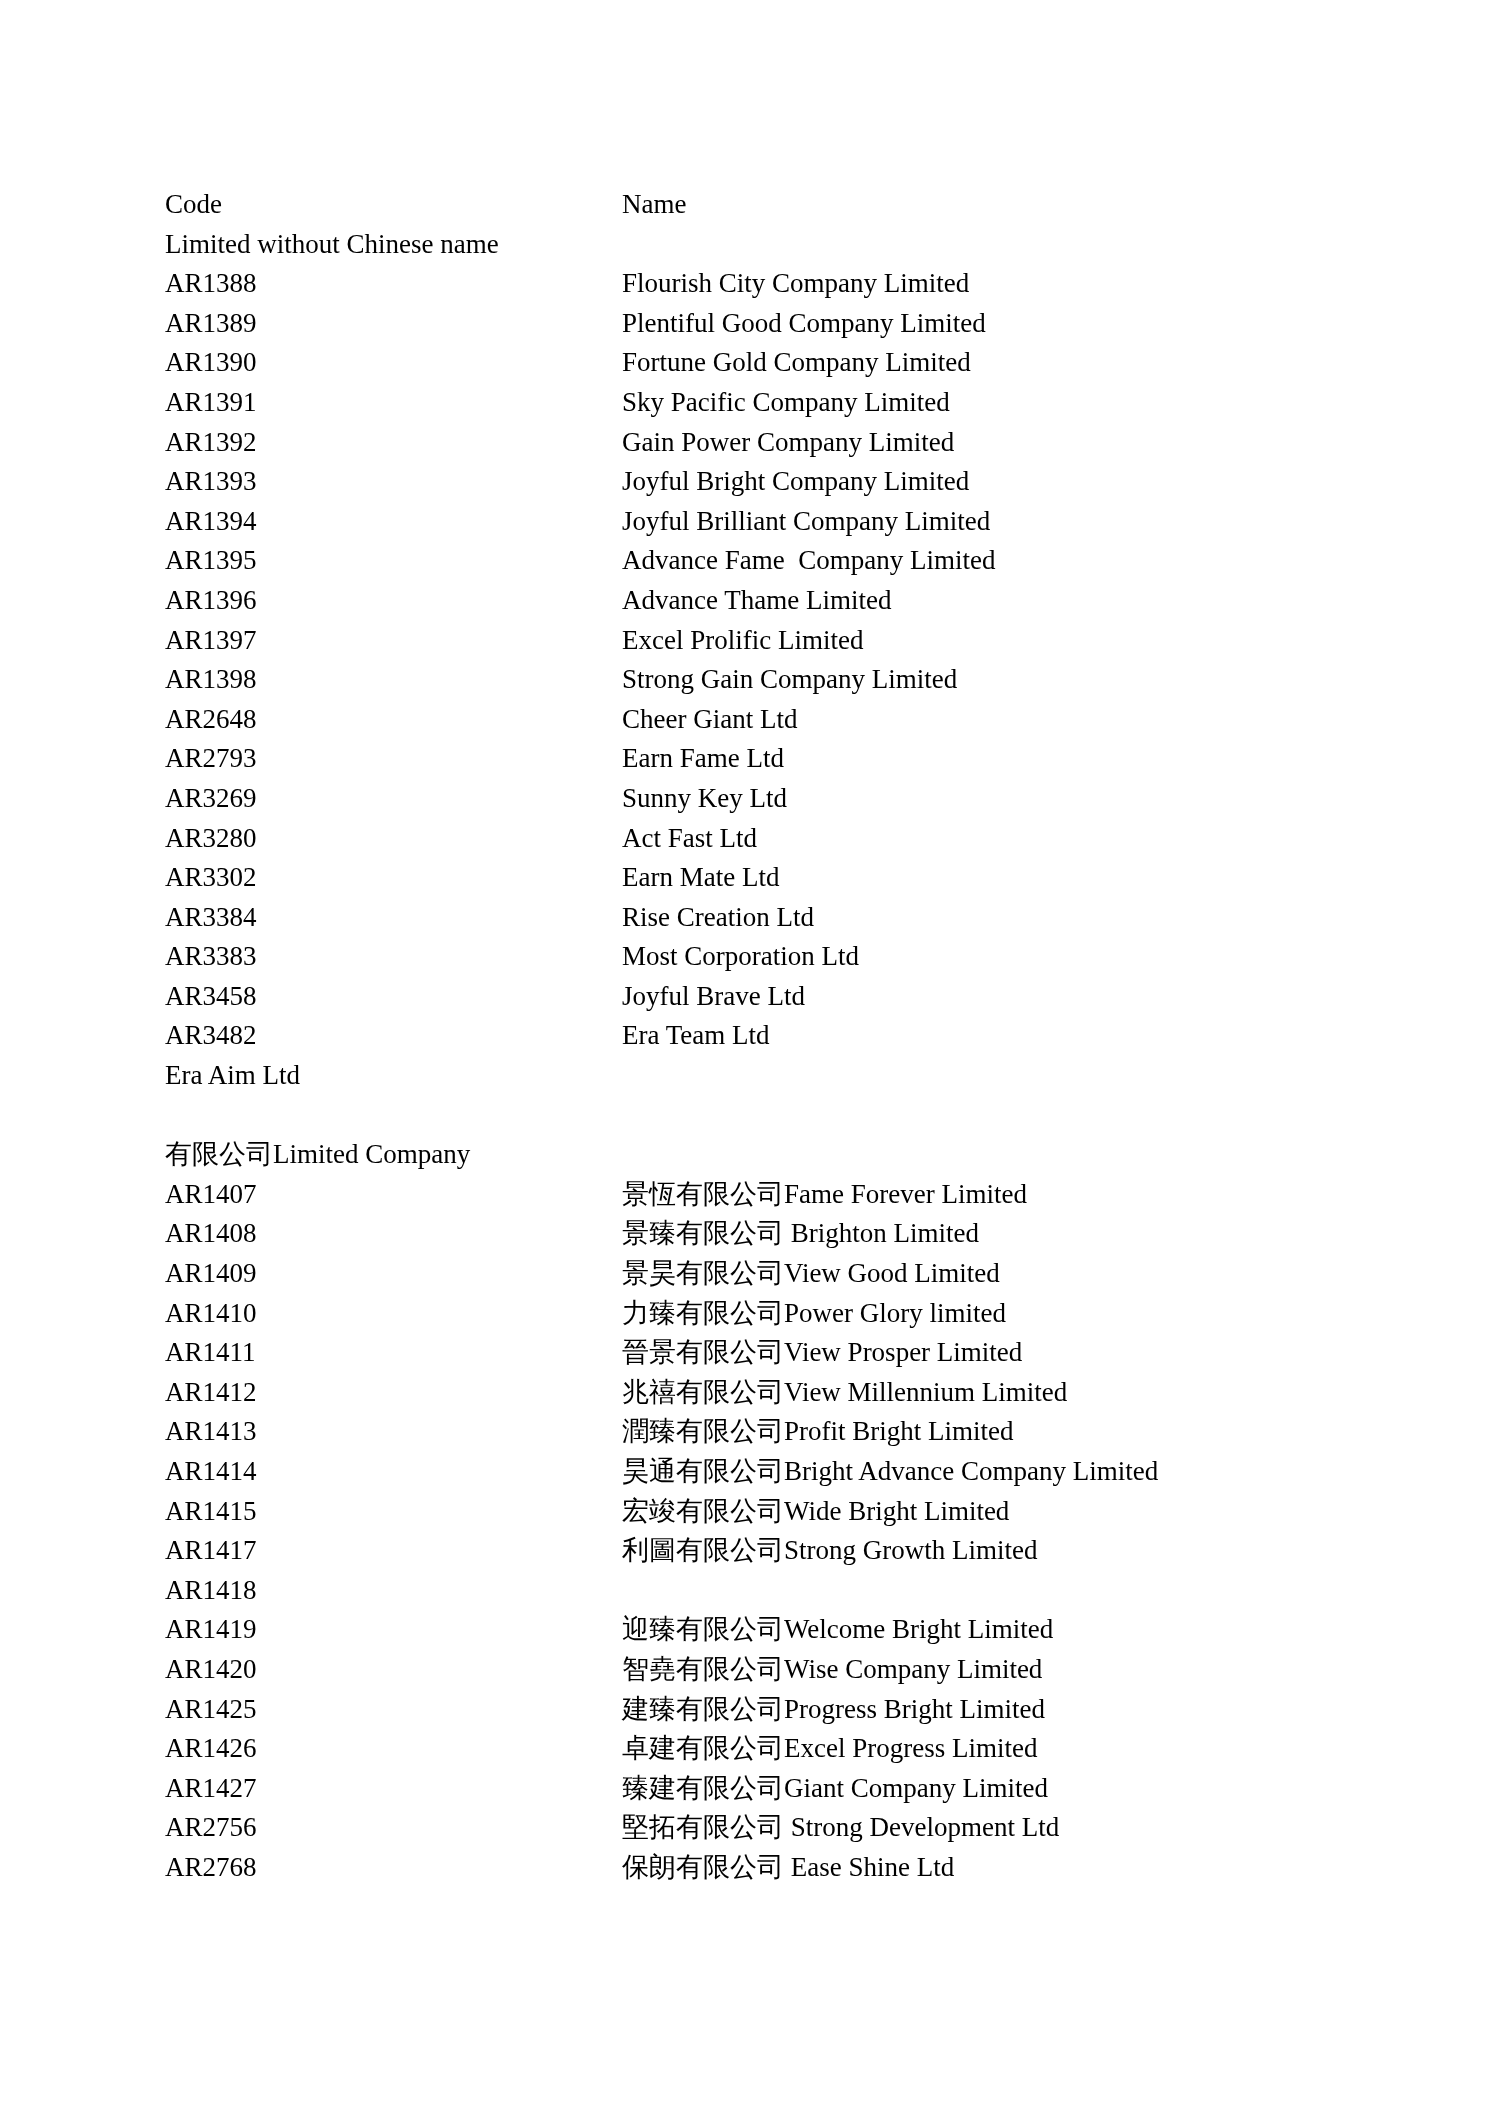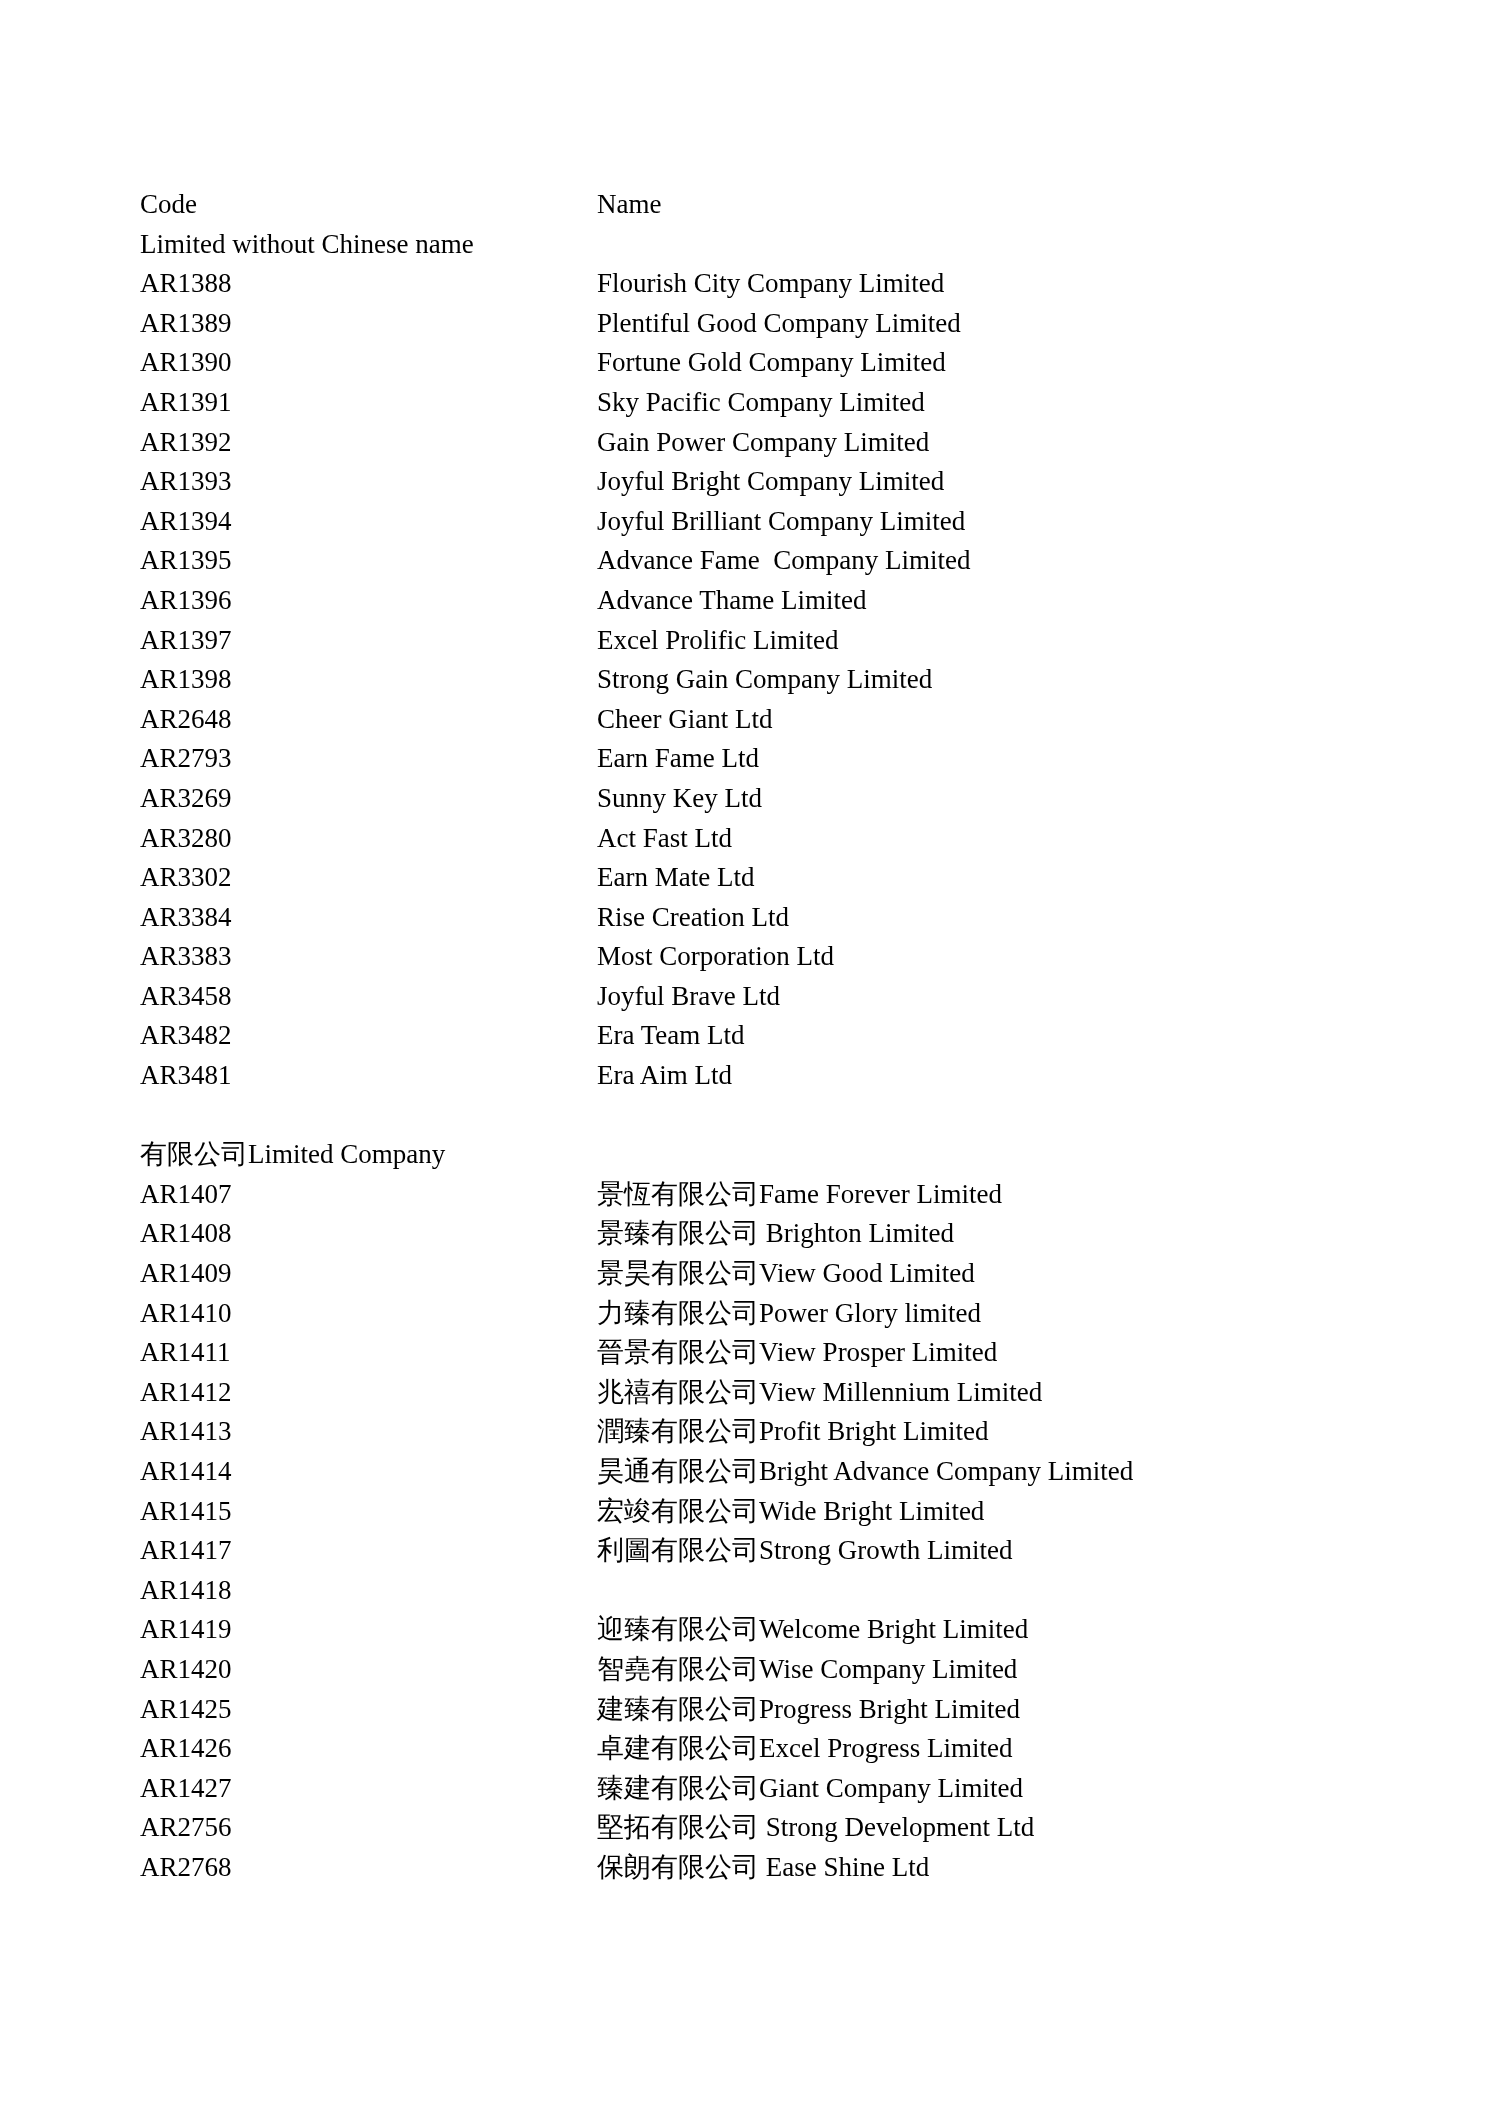--- a/index.html
+++ b/index.html
@@ -16,20 +16,21 @@
     width: 1500px;
     height: 2122px;
     background: #ffffff;
     box-sizing: border-box;
     padding: 185px 0 0 140px;
     overflow: hidden;
   }
   .doc {
     font-size: 27px;
     line-height: 39.6px;
+    margin-left: 25px;
   }
   .row {
     display: flex;
     align-items: baseline;
     white-space: pre;
   }
   .col-code {
     width: 457px;
     flex: 0 0 457px;
     overflow: visible;
@@ -132,21 +133,20 @@
     </div>
     <div class="row">
       <div class="col-code">AR3458</div>
       <div class="col-name">Joyful Brave Ltd</div>
     </div>
     <div class="row">
       <div class="col-code">AR3482</div>
       <div class="col-name">Era Team Ltd</div>
     </div>
     <div class="row">
-      <div class="col-code">AR3481</div>
       <div class="col-name">Era Aim Ltd</div>
     </div>
 
     <div class="spacer"></div>
 
     <div class="section-head">有限公司Limited Company</div>
 
     <div class="row">
       <div class="col-code">AR1407</div>
       <div class="col-name">景恆有限公司Fame Forever Limited</div>

